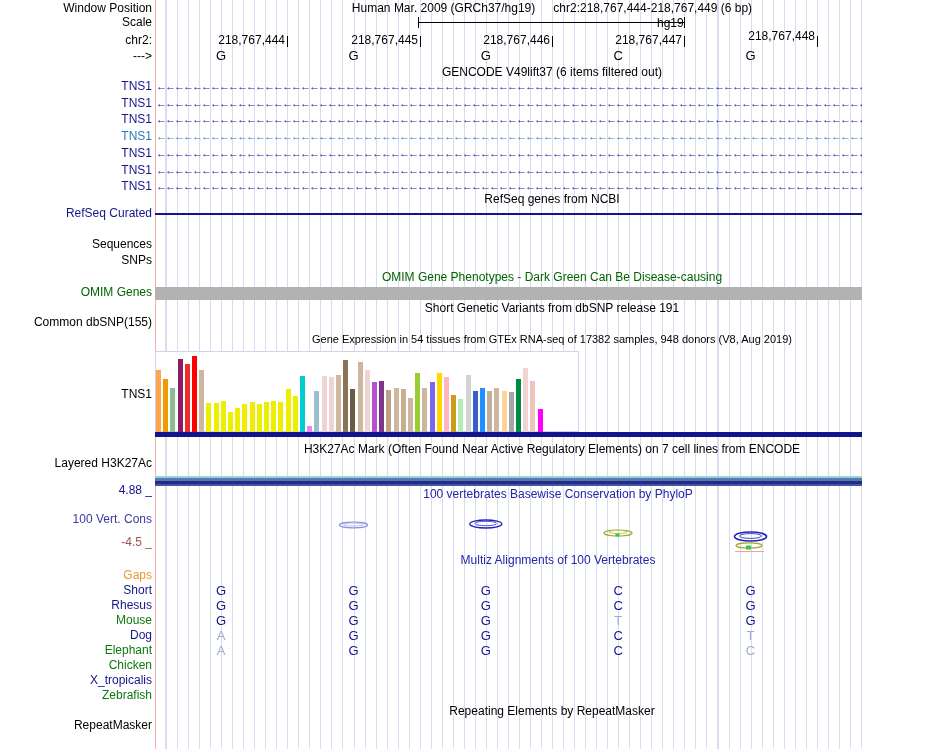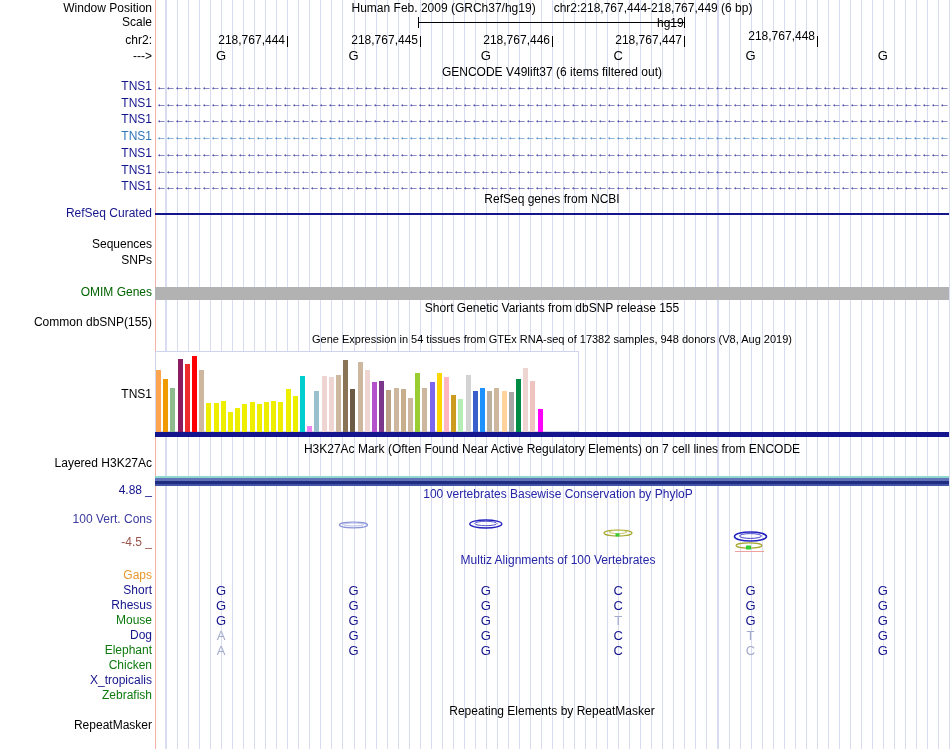--- a/index.html
+++ b/index.html
@@ -1,37 +1,37 @@
 <!DOCTYPE html>
 <html><head>
 <meta charset="utf-8">
 <style>
   html,body{margin:0;padding:0;background:#fff;}
-  #browser{position:relative;width:950px;height:749px;background:#fff;overflow:hidden;
+  #browser{position:relative;width:862px;height:749px;background:#fff;overflow:hidden;
            font-family:"Liberation Sans",sans-serif;font-size:12px;color:#000;}
   #browser .abs{position:absolute;}
   .lbl{position:absolute;left:0;width:152px;text-align:right;height:13px;line-height:13px;white-space:nowrap;}
   .ctitle{position:absolute;left:155px;width:794px;text-align:center;height:13px;line-height:13px;white-space:nowrap;}
   .navy{color:#14148C;}
   .green{color:#006400;}
   .blue-title{color:#2525A8;margin-left:6px;}
 </style>
 </head>
 <body>
 
 <div id="browser">
 
   <div class="abs" style="left:155px;top:0;width:795px;height:749px;
               background-image:repeating-linear-gradient(to right,#D8DCF0 0,#D8DCF0 1px,transparent 1px,transparent 11.03px);
               background-position:11px 0;"></div>
   <div class="abs" style="left:155px;top:0;width:1px;height:749px;background:#F7B0A8;"></div>
 
   <div class="lbl" style="top:2px">Window Position</div>
   <div class="ctitle" style="top:2px">
-    <span>Human Feb. 2009 (GRCh37/hg19)</span><span style="display:inline-block;width:18px"></span><span>chr2:218,767,444-218,767,449 (6 bp)</span>
+    <span>Human Mar. 2009 (GRCh37/hg19)</span><span style="display:inline-block;width:18px"></span><span>chr2:218,767,444-218,767,449 (6 bp)</span>
   </div>
 
   <div class="lbl" style="top:16px">Scale</div>
   <div class="abs" style="left:418px;top:22px;width:267px;height:1px;background:#000;"></div>
   <div class="abs" style="left:418px;top:17px;width:1px;height:11px;background:#000;"></div>
   <div class="abs" style="left:684px;top:17px;width:1px;height:11px;background:#000;"></div>
   <div class="abs" style="left:657px;top:16px">hg19</div>
 
   <div class="lbl" style="top:34px">chr2:</div>
 
@@ -39,24 +39,25 @@
 
   <div class="ctitle" style="top:66px">GENCODE V49lift37 (6 items filtered out)</div>
 
   <div class="ctitle" style="top:193px">RefSeq genes from NCBI</div>
   <div class="lbl navy" style="top:207px">RefSeq Curated</div>
   <div class="abs" style="left:155px;top:213px;width:794px;height:2px;background:#14148C;"></div>
 
   <div class="lbl" style="top:238px">Sequences</div>
   <div class="lbl" style="top:254px">SNPs</div>
 
+  <div class="ctitle green" style="top:271px">OMIM Gene Phenotypes - Dark Green Can Be Disease-causing</div>
   <div class="lbl green" style="top:286px">OMIM Genes</div>
   <div class="abs" style="left:155px;top:287px;width:794px;height:13px;background:#B2B2B2;"></div>
 
-  <div class="ctitle" style="top:302px">Short Genetic Variants from dbSNP release 155</div>
+  <div class="ctitle" style="top:302px">Short Genetic Variants from dbSNP release 191</div>
   <div class="lbl" style="top:316px">Common dbSNP(155)</div>
 
   <div class="ctitle" style="top:333px;font-size:11px">Gene Expression in 54 tissues from GTEx RNA-seq of 17382 samples, 948 donors (V8, Aug 2019)</div>
   <div class="lbl" style="top:388px">TNS1</div>
   <div class="abs" style="left:155px;top:351px;width:424px;height:81px;border:1px solid #CFD4EE;background:#fff;box-sizing:border-box;"></div>
   <div class="abs" style="left:155px;top:432px;width:794px;height:5px;background:#14148C;"></div>
 
   <div class="ctitle" style="top:443px">H3K27Ac Mark (Often Found Near Active Regulatory Elements) on 7 cell lines from ENCODE</div>
   <div class="lbl" style="top:457px">Layered H3K27Ac</div>
   <div class="abs" style="left:155px;top:476px;width:794px;height:10px;

